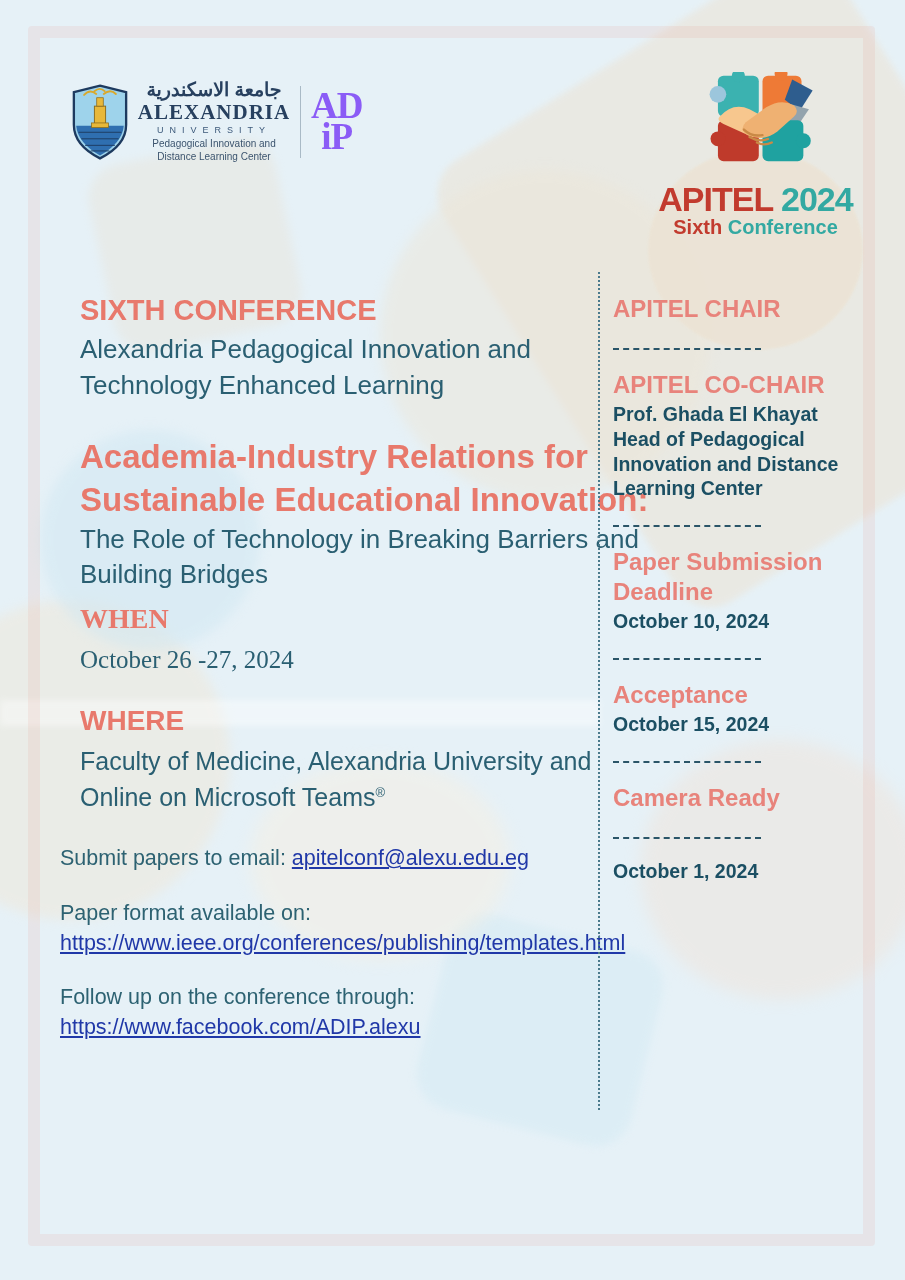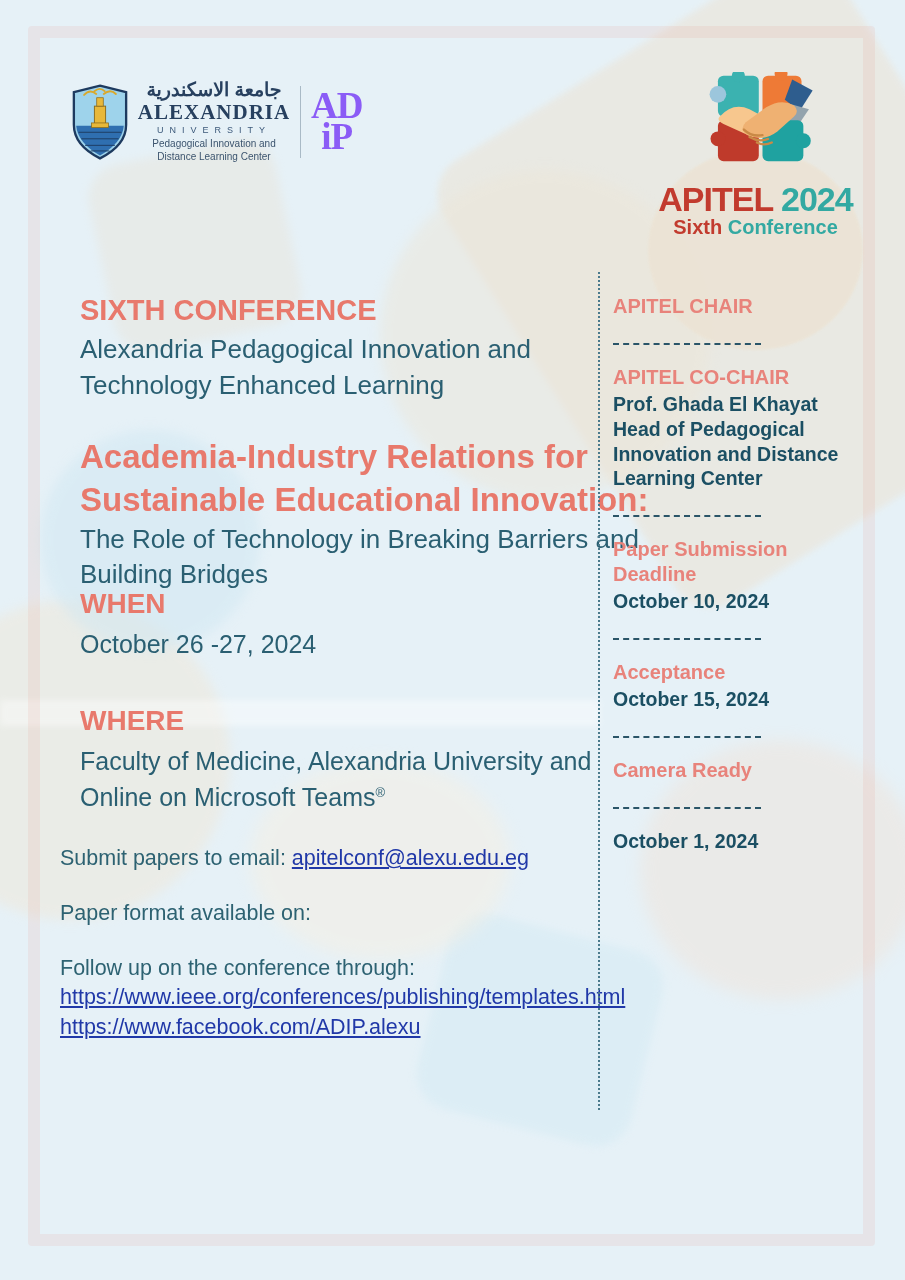--- a/index.html
+++ b/index.html
@@ -59,21 +59,21 @@
   .apitel-sub { font-size:20px; font-weight:bold; line-height:1.15; }
   .c-red { color:#c23b2e; }
   .c-teal { color:#33a9a2; }
 
   .sec { position:absolute; left:80px; }
   .h-coral { font-weight:bold; font-size:28px; line-height:1.25; color:#e8796c; }
   .body-teal { font-size:25px; line-height:1.42; color:#2a5f72; }
 
   .sec-title   { top:292px; width:540px; }
   .sec-theme   { top:436px; width:580px; }
-  .sec-when    { top:586px; width:540px; }
+  .sec-when    { top:601px; width:540px;font-family:Liberation Serif, serif; }
   .sec-where   { top:703px; width:580px; }
 
   .sec-title .h-coral { font-size:29px; margin-bottom:4px; }
   .sec-title .body-teal { width:530px; font-size:26px; line-height:1.38; }
   .sec-theme .h-coral { font-size:33px; line-height:1.3; }
   .sec-theme .body-teal { font-size:26px; line-height:1.35; width:580px; }
   .sec-when .body-teal, .sec-where .body-teal { margin-top:6px; }
   .sec-where .body-teal { width:560px; }
   sup.reg { font-size:13px; vertical-align:super; }
 
@@ -83,21 +83,21 @@
   .contacts .gap-lg { margin-top:29px; }
   .contacts .gap-sm { margin-top:4px; }
   .contacts a { color:#2038a8; text-decoration:underline; cursor:pointer; }
 
   
   .sidebar {
     position:absolute; left:598px; top:272px; width:254px; height:838px;
     border-left:2px dotted #4a7a8c;
     padding-left:13px;
   }
-  .sb-label { color:#e8837b; font-size:20px; font-weight:bold; line-height:1.25; }
+  .sb-label { color:#e8837b; font-size:24px; font-weight:bold; line-height:1.25; }
   .sb-value { color:#1b4f63; font-size:19.5px; font-weight:bold; line-height:1.27; margin-top:2px; width:238px; }
   .sb-sep { width:148px; border:none; border-top:2.5px dashed #2a5568; margin:24px 0 20px 0; }
   .sb-item.first { margin-top:22px; }
 
   
   .shield-svg { display:block; }
 </style>
 </head>
 <body>
 
@@ -190,27 +190,27 @@
     <div class="body-teal"><span>Faculty of Medicine, Alexandria University and Online on Microsoft Teams</span><sup class="reg">®</sup></div>
   </div>
 
   <div class="contacts">
     <div class="contact-line">
       <span>Submit papers to email: </span><a>apitelconf@alexu.edu.eg</a>
     </div>
     <div class="contact-line gap-lg">
       <span>Paper format available on:</span>
     </div>
+    <div class="contact-line gap-sm">
+      <a>https://www.ieee.org/conferences/publishing/templates.html</a>
+    </div>
     <div class="contact-line gap-lg">
       <span>Follow up on the conference through:</span>
     </div>
     <div class="contact-line gap-sm">
-      <a>https://www.ieee.org/conferences/publishing/templates.html</a>
-    </div>
-    <div class="contact-line gap-sm">
       <a>https://www.facebook.com/ADIP.alexu</a>
     </div>
   </div>
 
   <div class="sidebar">
 
     <div class="sb-item first">
       <div class="sb-label">APITEL CHAIR</div>
     </div>
     <hr class="sb-sep">

